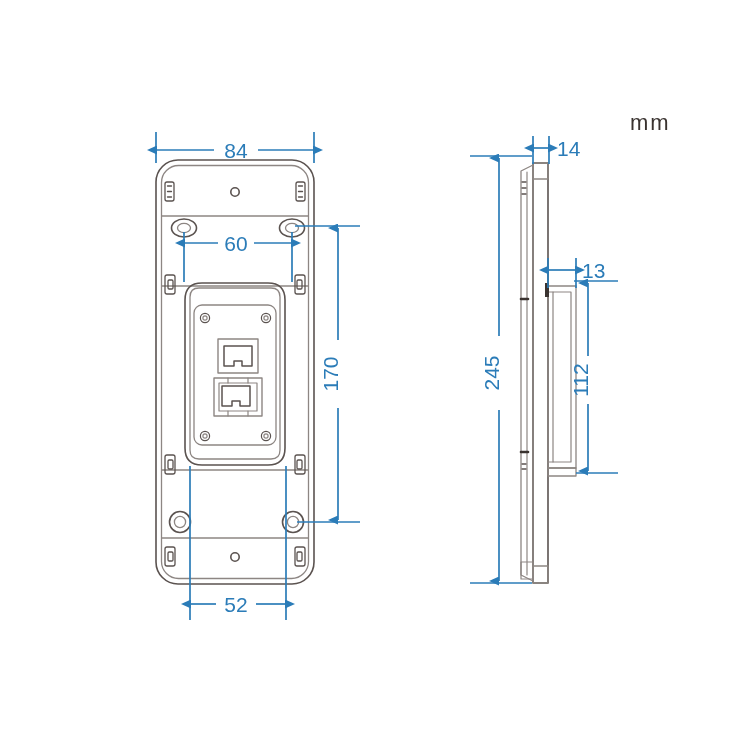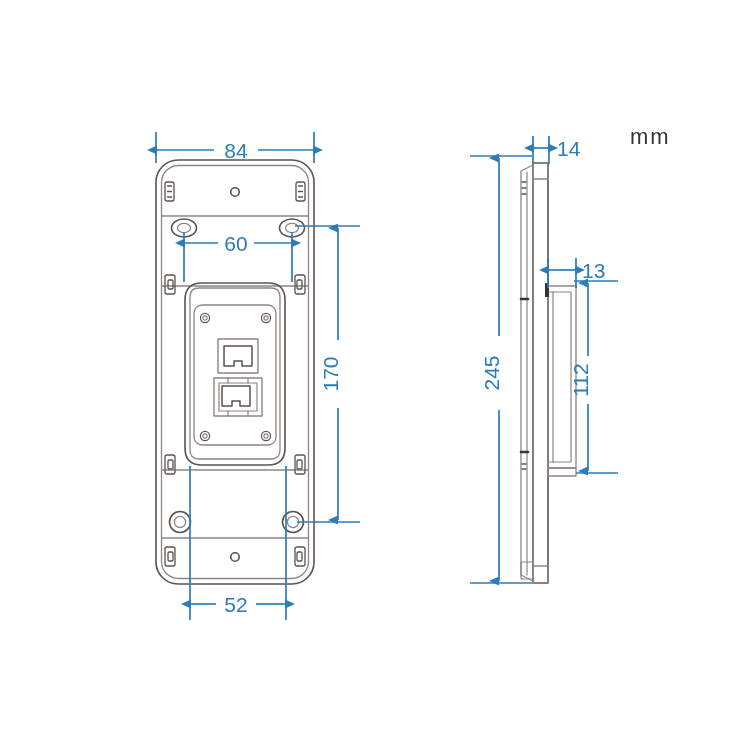--- a/index.html
+++ b/index.html
@@ -11,21 +11,21 @@
     overflow:hidden;
   }
   #stage{position:relative;width:750px;height:750px;}
   #draw{position:absolute;left:0;top:0;width:750px;height:750px;}
   .unit-label{
     position:absolute;
     font-family:"Liberation Sans", sans-serif;
     font-size:22px;
     letter-spacing:2px;
     color:#3a3330;
-    left:630px;top:124px;
+    left:630px;top:110px;
     user-select:none;
   }
 </style>
 </head>
 <body>
 
 <div id="stage">
 
   <svg id="draw" viewBox="0 0 750 750" xmlns="http://www.w3.org/2000/svg">
 

